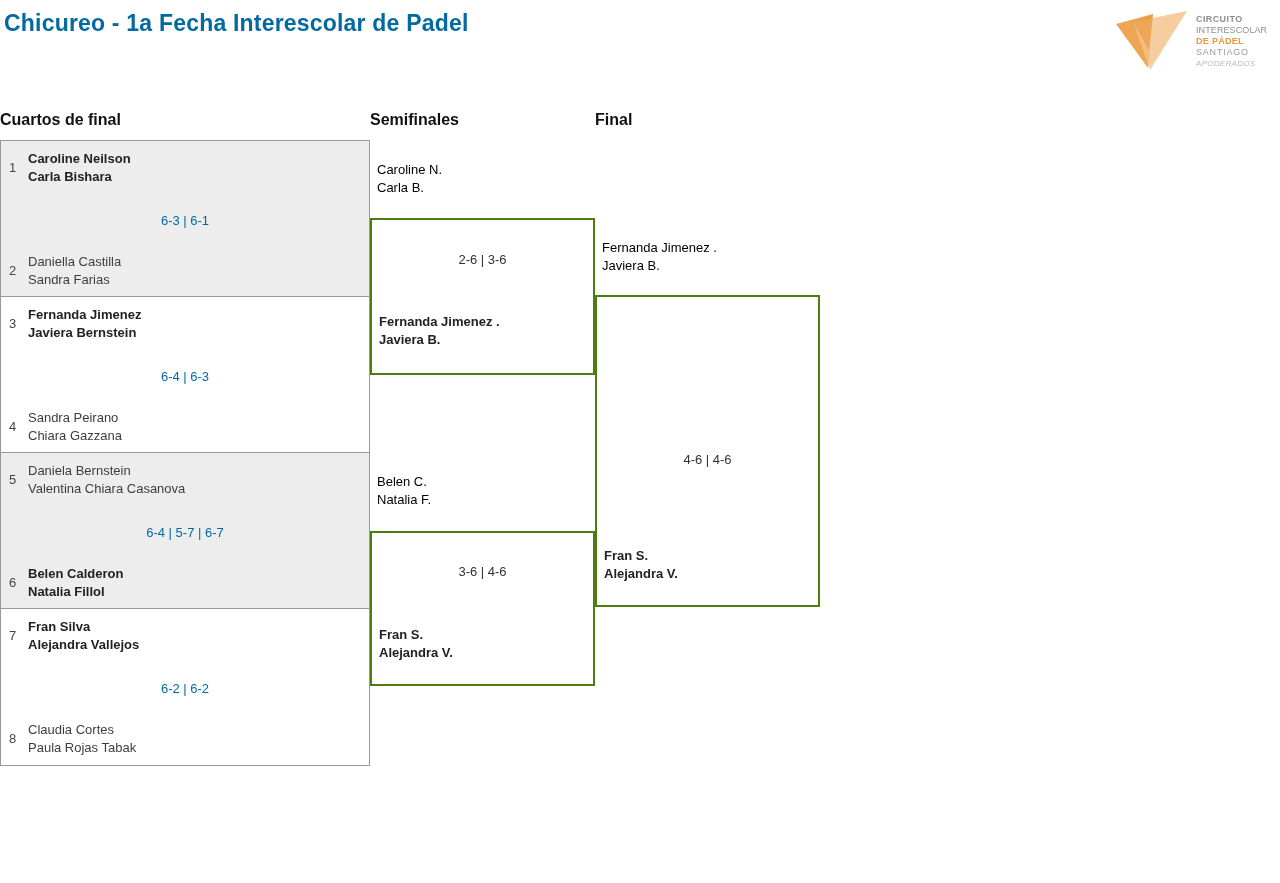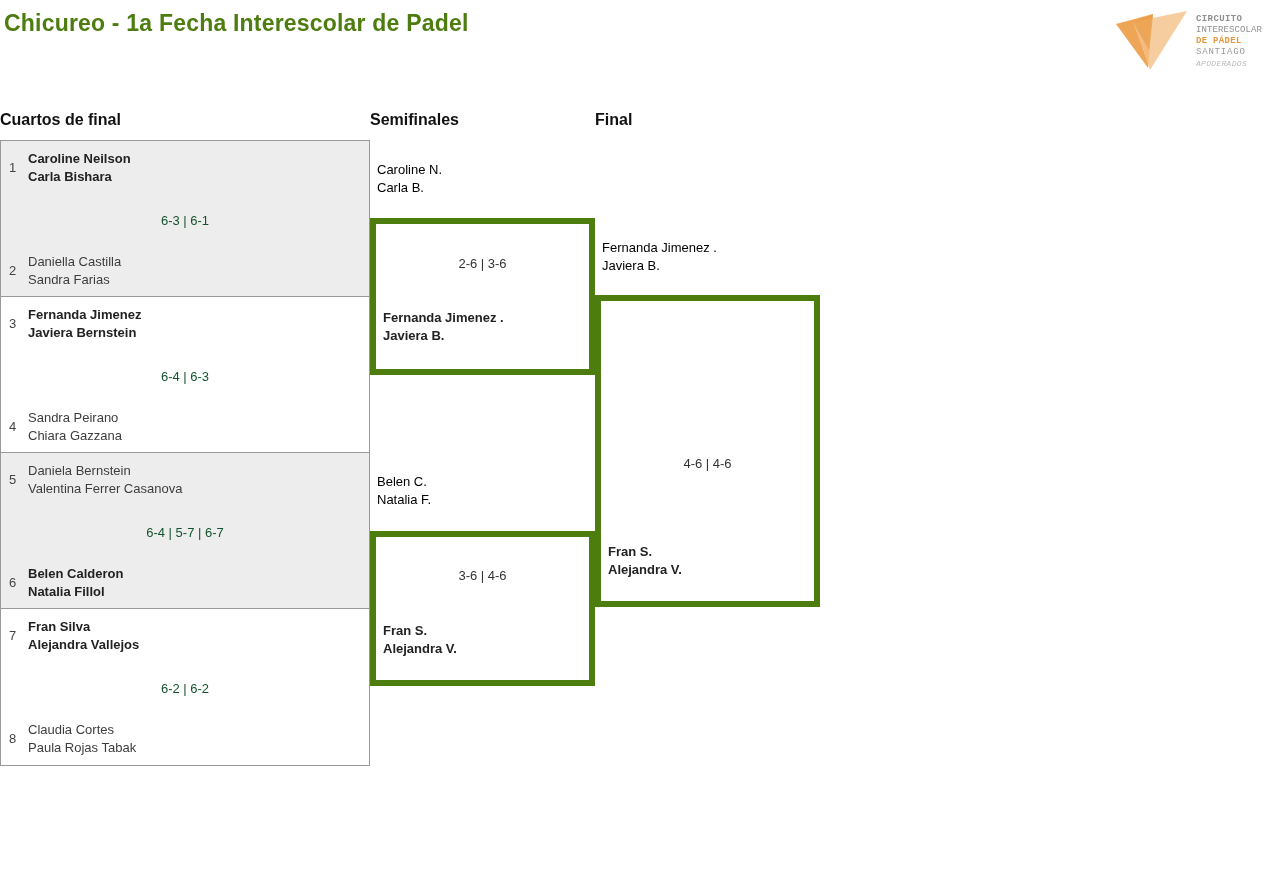--- a/index.html
+++ b/index.html
@@ -5,28 +5,28 @@
   * { margin:0; padding:0; box-sizing:border-box; }
   html,body { background:#fff; }
   body {
     width:1280px; height:883px; position:relative; overflow:hidden;
     font-family:"Liberation Sans","DejaVu Sans",sans-serif; color:#1c1c1c;
   }
 
   
   .page-title {
     position:absolute; left:4px; top:7px;
-    font-size:23px; font-weight:700; line-height:33px; color:#4d7c0f;
+    font-size:23px; font-weight:700; line-height:33px; color:#0369a1;
     letter-spacing:.2px;
   }
 
   
   .logo { position:absolute; top:10px; right:12px; display:flex; align-items:center; gap:9px; }
   .logo-mark { width:72px; height:62px; display:block; }
-  .logo-text { width:72px; line-height:11px;font-family:Liberation Mono, monospace; }
+  .logo-text { width:72px; line-height:11px; }
   .logo-text .l1 { font-size:9px; font-weight:700; color:#8f8f8f; letter-spacing:.4px; }
   .logo-text .l2 { font-size:9px; color:#8f8f8f; letter-spacing:.1px; }
   .logo-text .l3 { font-size:9px; font-weight:700; color:#e8973f; letter-spacing:.3px; }
   .logo-text .l4 { font-size:9px; color:#9a9a9a; letter-spacing:.8px; }
   .logo-text .l5 { font-size:8px; font-style:italic; color:#b9b9b9; letter-spacing:.3px; }
 
   
   .col-header {
     position:absolute; top:108px; height:24px;
     font-size:16px; font-weight:600; color:#111;
@@ -49,25 +49,25 @@
   .seed.top { top:18px; }
   .seed.bottom { top:121px; }
 
   .names { position:absolute; left:27px; font-size:13px; line-height:18px; color:#3d3d3d; }
   .names.top { top:9px; }
   .names.bottom { top:112px; }
   .names.winner { font-weight:700; color:#222; }
 
   .qf-score {
     position:absolute; left:0; right:0; top:71px;
-    text-align:center; font-size:13px; line-height:18px; color:#14532d;
-  }
-
-  
-  .rbox { position:absolute; border:6px solid #4d7c0f; background:transparent; }
+    text-align:center; font-size:13px; line-height:18px; color:#0369a1;
+  }
+
+  
+  .rbox { position:absolute; border:2px solid #4d7c0f; background:transparent; }
   .sf-box-1 { left:370px; top:218px; width:225px; height:157px; }
   .sf-box-2 { left:370px; top:531px; width:225px; height:155px;padding-left:42px; }
   .final-box { left:595px; top:295px; width:225px; height:312px; }
 
   .rbox .box-score {
     position:absolute; left:0; right:0; text-align:center;
     font-size:13px; line-height:18px; color:#333;
   }
   .sf-box-1 .box-score { top:31px; }
   .sf-box-2 .box-score { top:30px; }
@@ -141,21 +141,21 @@
     <div class="names bottom">
       <div>Sandra Peirano</div>
       <div>Chiara Gazzana</div>
     </div>
   </div>
 
   <div class="qf-match gray">
     <span class="seed top">5</span>
     <div class="names top">
       <div>Daniela Bernstein</div>
-      <div>Valentina Ferrer Casanova</div>
+      <div>Valentina Chiara Casanova</div>
     </div>
     <div class="qf-score">6-4 | 5-7 | 6-7</div>
     <span class="seed bottom">6</span>
     <div class="names bottom winner">
       <div>Belen Calderon</div>
       <div>Natalia Fillol</div>
     </div>
   </div>
 
   <div class="qf-match">

